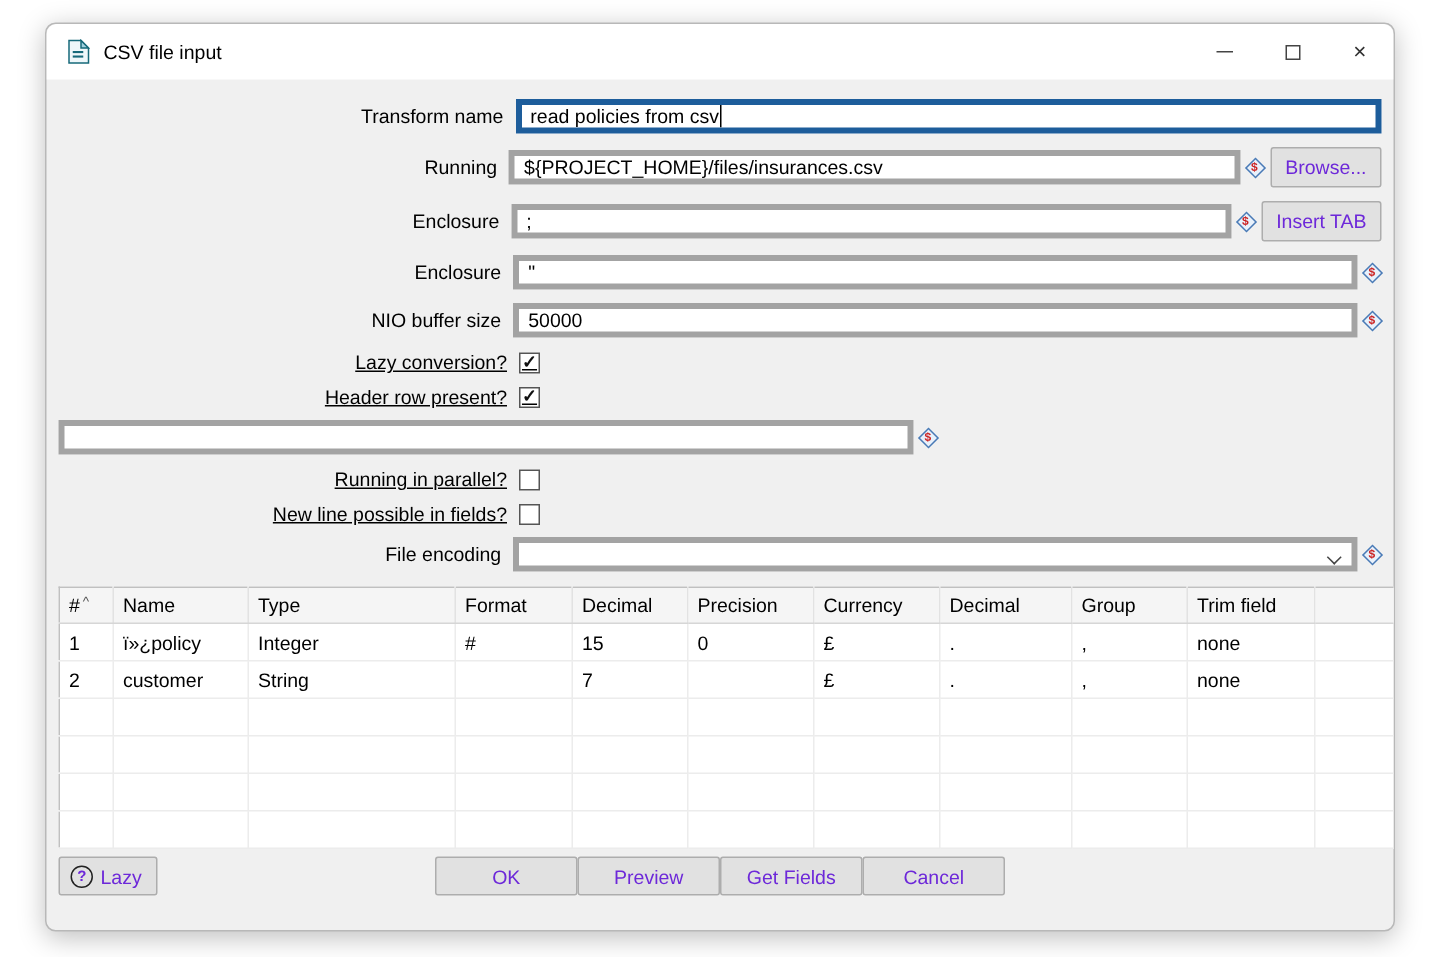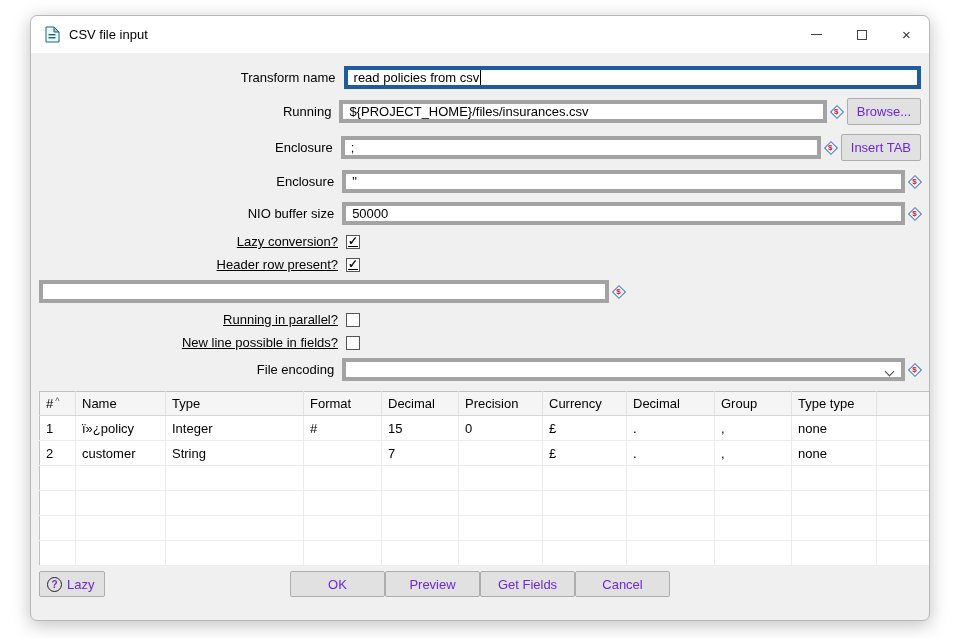--- a/index.html
+++ b/index.html
@@ -218,21 +218,21 @@
           <tr>
             <th><span>#</span><span class="sort">^</span></th>
             <th>Name</th>
             <th>Type</th>
             <th>Format</th>
             <th>Decimal</th>
             <th>Precision</th>
             <th>Currency</th>
             <th>Decimal</th>
             <th>Group</th>
-            <th>Type type</th>
+            <th>Trim field</th>
             <th></th>
           </tr>
         </thead>
         <tbody>
           <tr>
             <td>1</td>
             <td>ï»¿policy</td>
             <td>Integer</td>
             <td>#</td>
             <td>15</td>

